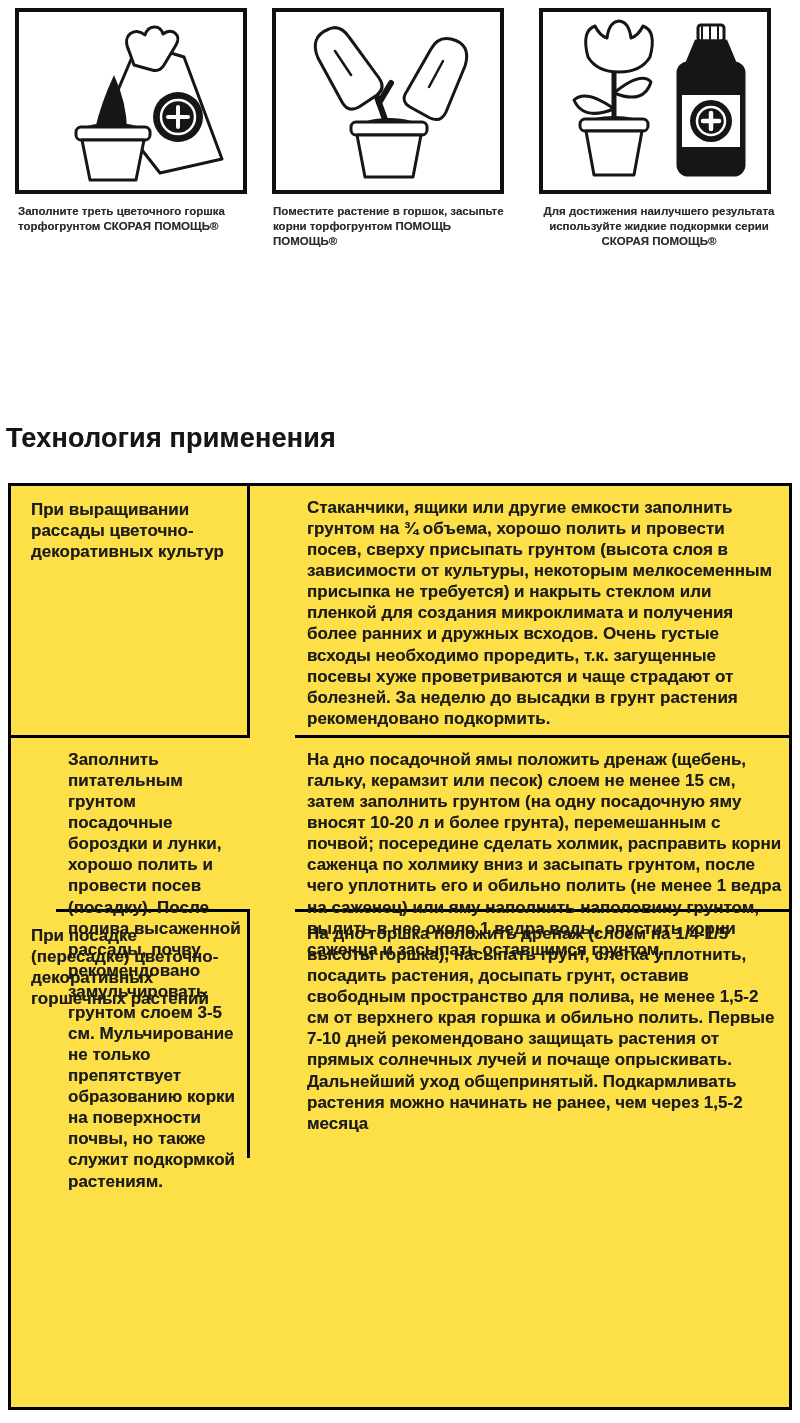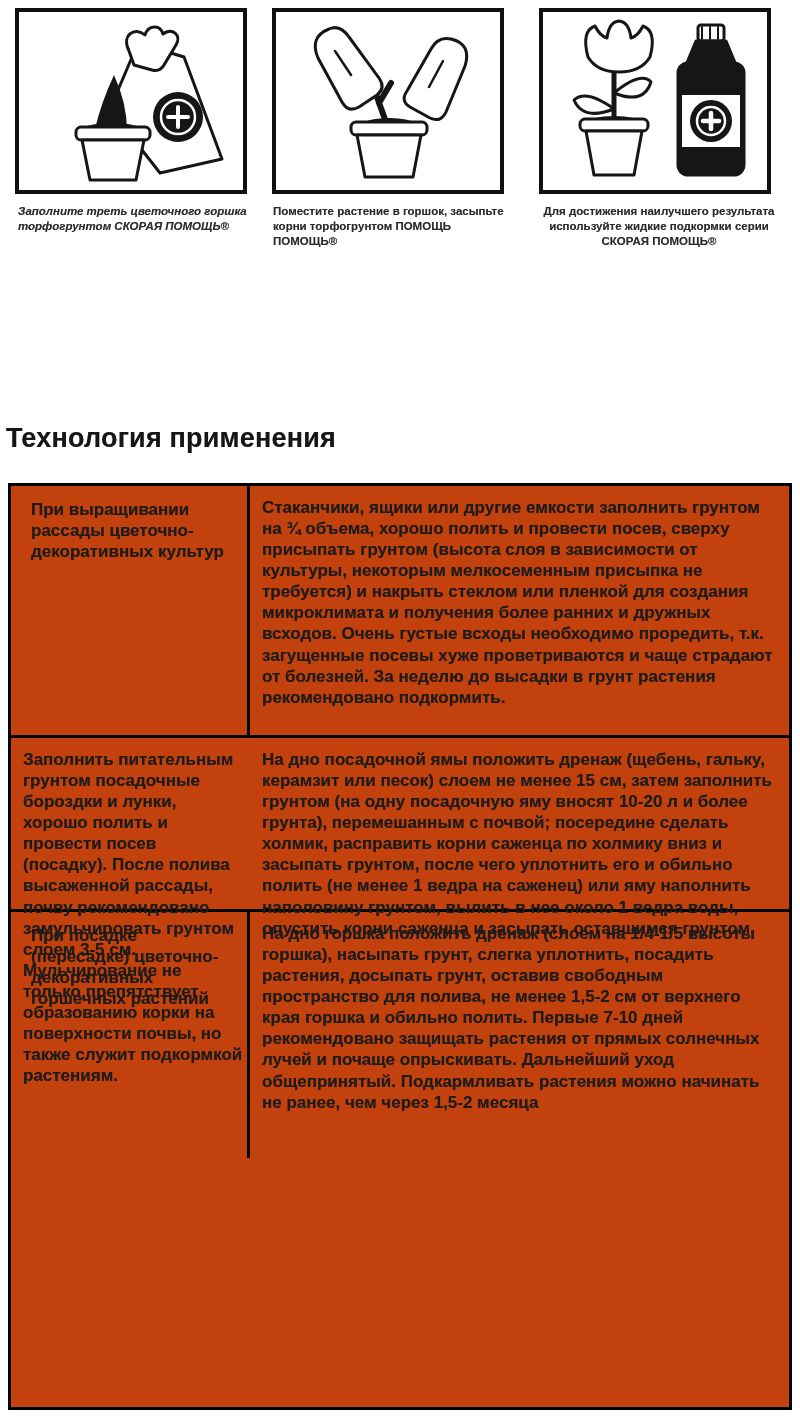--- a/index.html
+++ b/index.html
@@ -19,31 +19,31 @@
     font-size:11.5px;font-weight:600;line-height:1.3;color:#2b2b2b;
     text-shadow:0 0 0.5px rgba(40,40,40,.45);
   }
   .heading{
     position:absolute;top:423px;left:6px;
     font-size:27px;font-weight:800;letter-spacing:.2px;color:#161616;
     text-shadow:0 0 0.6px rgba(0,0,0,.5);
   }
   .usage-table{
     position:absolute;top:483px;left:8px;width:784px;height:927px;
-    border:3px solid #000;box-sizing:border-box;background:#c2410c;
+    border:3px solid #000;box-sizing:border-box;background:#fde047;
     display:grid;grid-template-columns:239px 1fr;
     grid-template-rows:252px 174px 246px 1fr;
   }
   .cell{
     box-sizing:border-box;
     font-size:17px;font-weight:700;line-height:1.24;color:#1c1c1c;
     text-shadow:0 0 0.5px rgba(20,20,20,.5);
   }
   .cell.cond{border-right:3px solid #000;padding:13px 12px 4px 20px;}
-  .cell.instr{padding:11px 6px 4px 12px;}
+  .cell.instr{padding:11px 6px 4px 12px;margin-left:45px;}
   .rowdiv{border-bottom:3px solid #000;}
 </style>
 </head>
 <body>
 
 <div class="panel" style="left:15px;">
   <svg width="210" height="168" viewBox="0 0 210 168">
     <g stroke="#161616" stroke-width="3" fill="#fff" stroke-linejoin="round" stroke-linecap="round">
 
       <path d="M84,92 L112,26 L158,40 L196,142 L134,156 Z"></path>
@@ -106,21 +106,21 @@
         <rect x="128" y="46" width="66" height="112" rx="10" fill="#161616"></rect>
         <rect x="132" y="78" width="58" height="52" fill="#fff" stroke="none"></rect>
         <circle cx="161" cy="104" r="21" fill="#161616" stroke="none"></circle>
         <circle cx="161" cy="104" r="14" fill="none" stroke="#fff" stroke-width="2.5"></circle>
         <path d="M161,96 L161,112 M153,104 L169,104" stroke="#fff" stroke-width="4.5"></path>
       </g>
     </g>
   </svg>
 </div>
 
-<div class="caption" style="left:18px;font-style:italic;">Заполните треть цветочного горшка торфогрунтом СКОРАЯ ПОМОЩЬ®</div>
+<div class="caption" style="left:18px;">Заполните треть цветочного горшка торфогрунтом СКОРАЯ ПОМОЩЬ®</div>
 <div class="caption" style="left:273px;">Поместите растение в горшок, засыпьте корни торфогрунтом ПОМОЩЬ ПОМОЩЬ®</div>
 <div class="caption" style="left:540px;text-align:center;">Для достижения наилучшего результата используйте жидкие подкормки серии СКОРАЯ ПОМОЩЬ®</div>
 
 <div class="heading">Технология применения</div>
 
 <div class="usage-table">
 
   <div class="cell cond rowdiv">При выращивании рассады цветочно-декоративных культур</div>
   <div class="cell instr rowdiv">Стаканчики, ящики или другие емкости заполнить грунтом на ¾ объема, хорошо полить и провести посев, сверху присыпать грунтом (высота слоя в зависимости от культуры, некоторым мелкосеменным присыпка не требуется) и накрыть стеклом или пленкой для создания микроклимата и получения более ранних и дружных всходов. Очень густые всходы необходимо проредить, т.к. загущенные посевы хуже проветриваются и чаще страдают от болезней. За неделю до высадки в грунт растения рекомендовано подкормить.</div>
 

